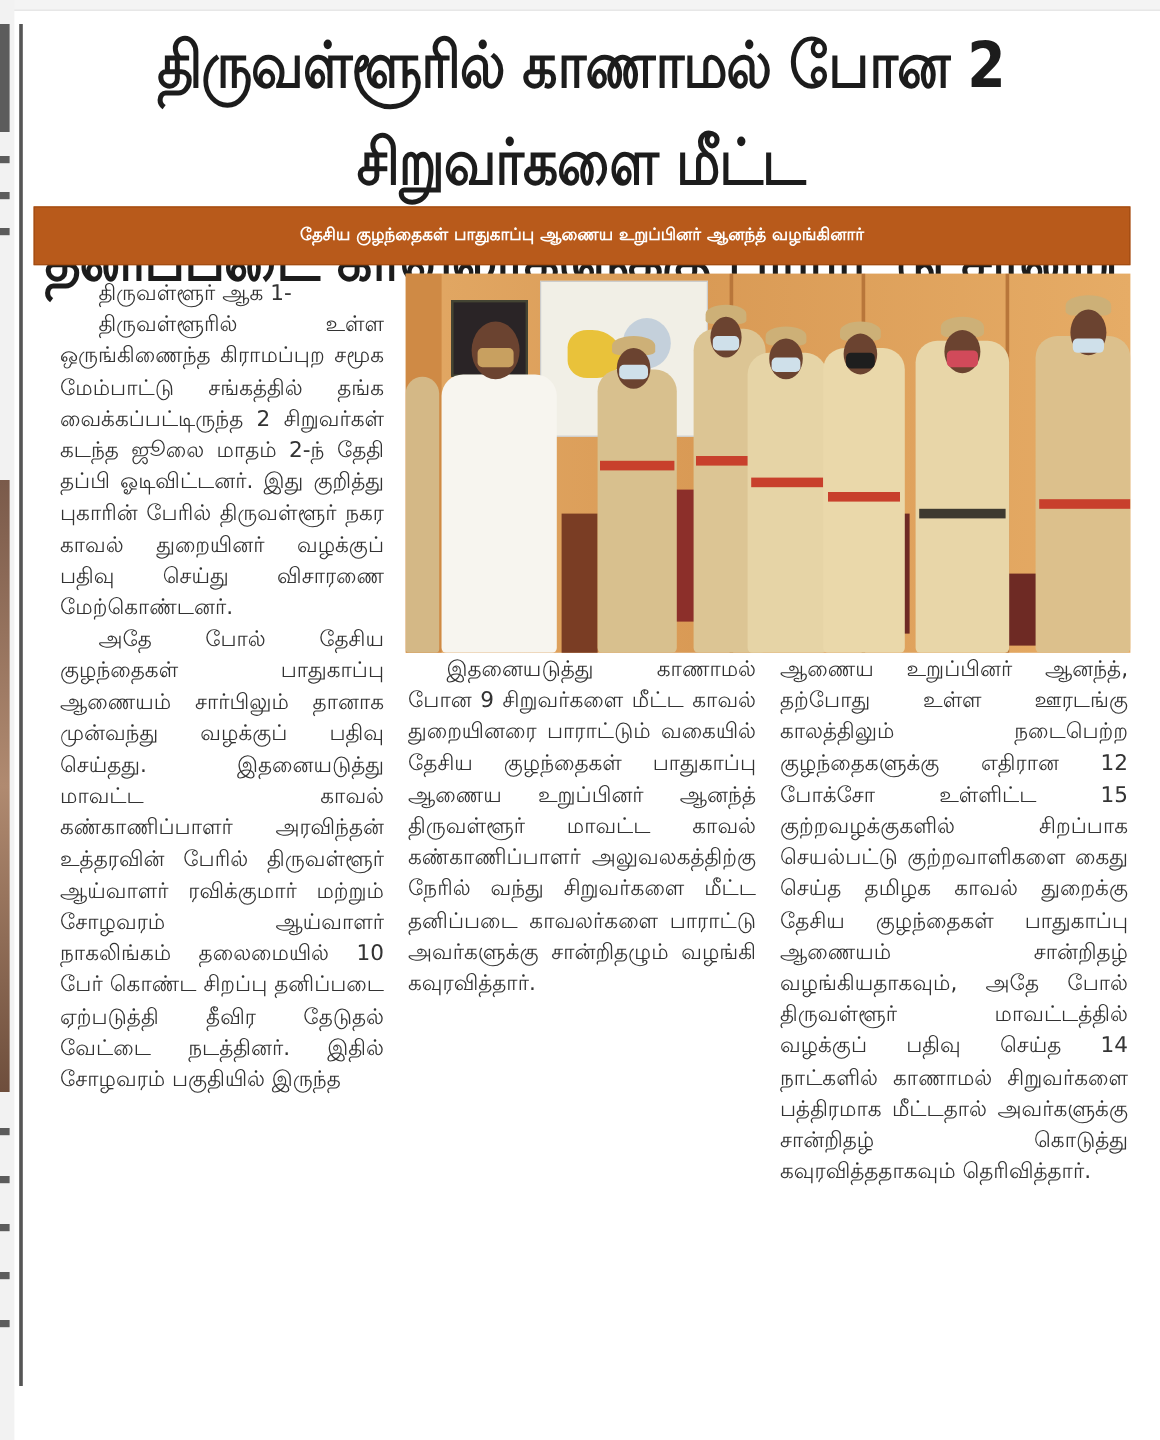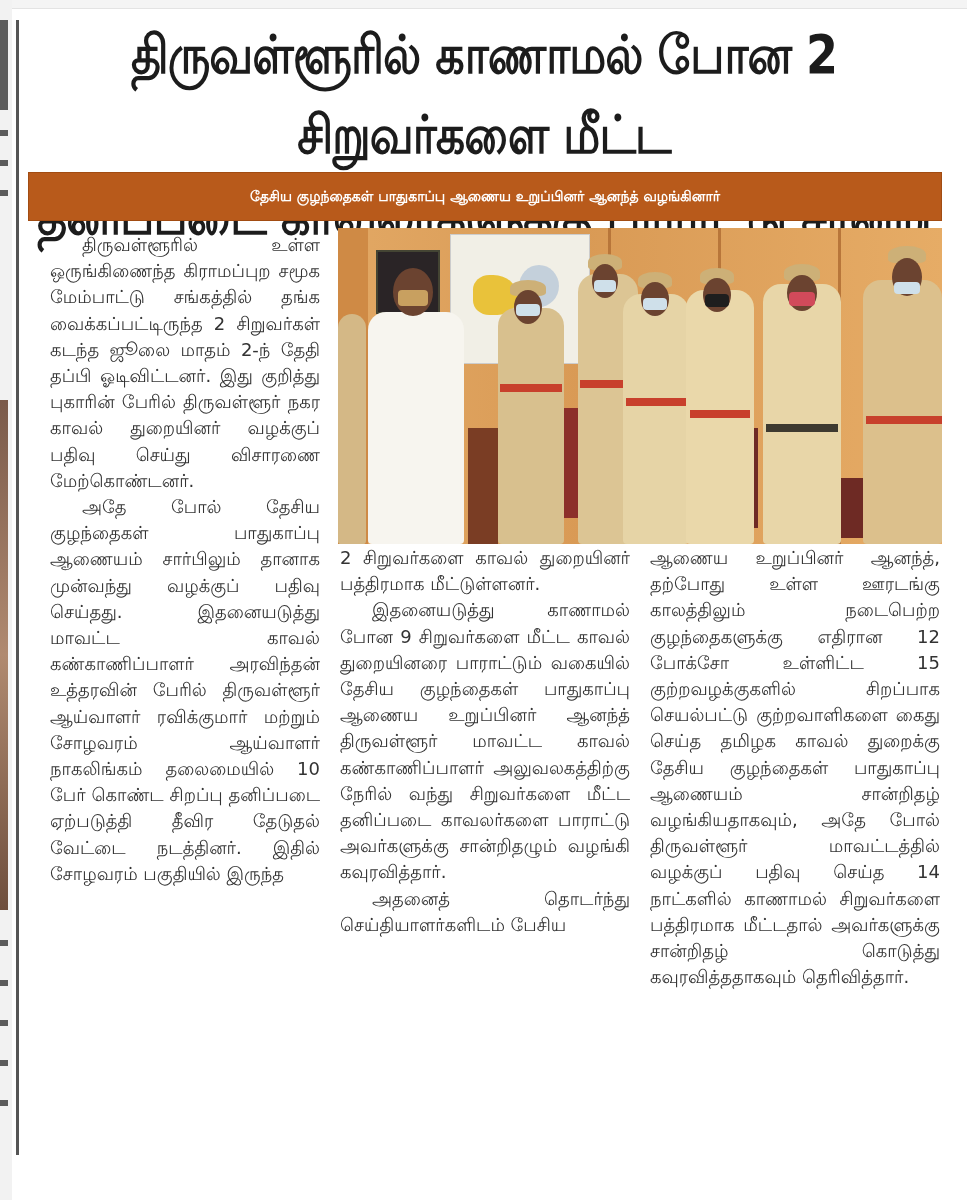--- a/index.html
+++ b/index.html
@@ -67,20 +67,21 @@
 <div class="col-rule"></div>
 
 <div class="headline">
   <div>திருவள்ளூரில் காணாமல் போன 2 சிறுவர்களை மீட்ட</div>
   <div>தனிப்படை காவலர்களுக்கு பாராட்டு சான்று</div>
 </div>
 
 <div class="subhead">தேசிய குழந்தைகள் பாதுகாப்பு ஆணைய உறுப்பினர் ஆனந்த் வழங்கினார்</div>
 
 <div class="col col1">
+  <p class="indent">திருவள்ளூர் ஆக 1-</p>
   <p class="indent">திருவள்ளூரில் உள்ள ஒருங்கிணைந்த கிராமப்புற சமூக மேம்பாட்டு சங்கத்தில் தங்க வைக்கப்பட்டிருந்த 2 சிறுவர்கள் கடந்த ஜூலை மாதம் 2-ந் தேதி தப்பி ஓடிவிட்டனர். இது குறித்து புகாரின் பேரில் திருவள்ளூர் நகர காவல் துறையினர் வழக்குப் பதிவு செய்து விசாரணை மேற்கொண்டனர்.</p>
   <p class="indent">அதே போல் தேசிய குழந்தைகள் பாதுகாப்பு ஆணையம் சார்பிலும் தானாக முன்வந்து வழக்குப் பதிவு செய்தது. இதனையடுத்து மாவட்ட காவல் கண்காணிப்பாளர் அரவிந்தன் உத்தரவின் பேரில் திருவள்ளூர் ஆய்வாளர் ரவிக்குமார் மற்றும் சோழவரம் ஆய்வாளர் நாகலிங்கம் தலைமையில் 10 பேர் கொண்ட சிறப்பு தனிப்படை ஏற்படுத்தி தீவிர தேடுதல் வேட்டை நடத்தினர். இதில் சோழவரம் பகுதியில் இருந்த</p>
 </div>
 
 <div class="photo">
   <div class="panel" style="left:0;top:0;width:30px;height:316px;background:#cf8a45;"></div>
   <div class="panel" style="left:270px;top:0;width:3px;height:316px;background:#b8763a;"></div>
   <div class="panel" style="left:380px;top:0;width:3px;height:316px;background:#b8763a;"></div>
   <div class="panel" style="left:500px;top:0;width:3px;height:316px;background:#b8763a;"></div>
   <div class="tv"></div>
@@ -130,20 +131,18 @@
   <div class="belt" style="left:428px;top:196px;width:72px;background:#3e3a30;"></div>
 
   <div class="person" style="left:525px;width:79px;height:264px;background:#dcc08c;"></div>
   <div class="cap" style="left:550px;top:18px;width:38px;height:17px;"></div>
   <div class="head" style="left:554px;top:30px;width:30px;height:38px;"></div>
   <div class="mask" style="left:556px;top:54px;width:26px;height:12px;background:#cfe0ea;"></div>
   <div class="belt" style="left:528px;top:188px;width:76px;"></div>
 </div>
 
 <div class="col col2">
-  <p>2 சிறுவர்களை காவல் துறையினர் பத்திரமாக மீட்டுள்ளனர்.</p>
   <p class="indent">இதனையடுத்து காணாமல் போன 9 சிறுவர்களை மீட்ட காவல் துறையினரை பாராட்டும் வகையில் தேசிய குழந்தைகள் பாதுகாப்பு ஆணைய உறுப்பினர் ஆனந்த் திருவள்ளூர் மாவட்ட காவல் கண்காணிப்பாளர் அலுவலகத்திற்கு நேரில் வந்து சிறுவர்களை மீட்ட தனிப்படை காவலர்களை பாராட்டு அவர்களுக்கு சான்றிதழும் வழங்கி கவுரவித்தார்.</p>
-  <p class="indent">அதனைத் தொடர்ந்து செய்தியாளர்களிடம் பேசிய</p>
 </div>
 
 <div class="col col3">
   <p>ஆணைய உறுப்பினர் ஆனந்த், தற்போது உள்ள ஊரடங்கு காலத்திலும் நடைபெற்ற குழந்தைகளுக்கு எதிரான 12 போக்சோ உள்ளிட்ட 15 குற்றவழக்குகளில் சிறப்பாக செயல்பட்டு குற்றவாளிகளை கைது செய்த தமிழக காவல் துறைக்கு தேசிய குழந்தைகள் பாதுகாப்பு ஆணையம் சான்றிதழ் வழங்கியதாகவும், அதே போல் திருவள்ளூர் மாவட்டத்தில் வழக்குப் பதிவு செய்த 14 நாட்களில் காணாமல் சிறுவர்களை பத்திரமாக மீட்டதால் அவர்களுக்கு சான்றிதழ் கொடுத்து கவுரவித்ததாகவும் தெரிவித்தார்.</p>
 </div>
 
 </body></html>

